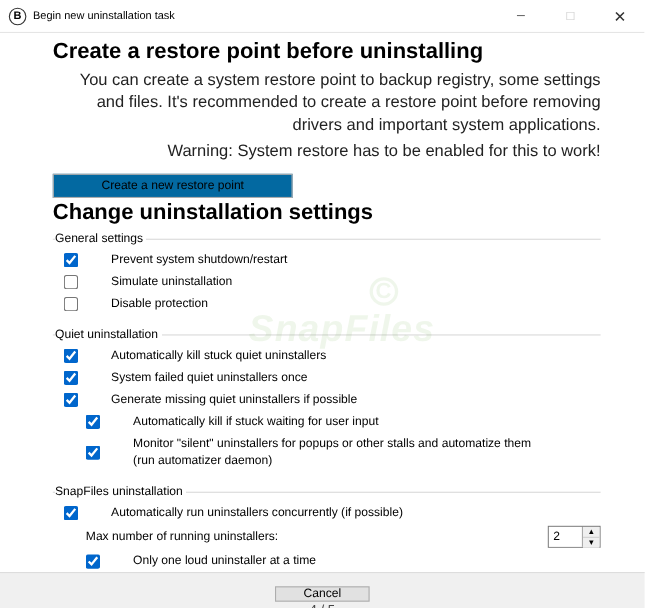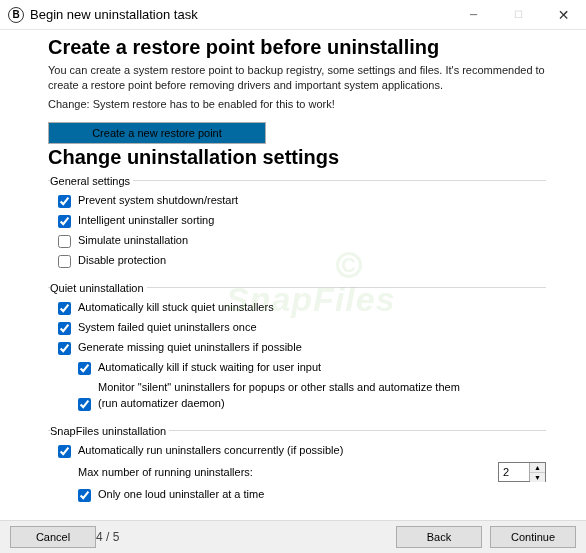--- a/index.html
+++ b/index.html
@@ -20,45 +20,46 @@
     border-bottom: 1px solid #e5e5e5;
   }
   .titlebar .app-icon {
     width: 16px; height: 16px;
     border: 1.5px solid #333;
     border-radius: 50%;
     display: flex; align-items: center; justify-content: center;
     font-weight: bold; font-size: 10px;
     margin-right: 6px;
   }
-  .titlebar .title { flex: 1; font-size: 13px; }
+  .titlebar .title { flex: 1; font-size: 10px; }
   .win-controls { display: flex; }
   .win-btn {
     width: 45px; height: 30px;
     display: flex; align-items: center; justify-content: center;
     font-size: 10px; color: #333;
   }
   .win-btn.max { color: #ccc; }
   .win-btn.close { font-size: 14px; }
   .content {
     padding: 4px 40px 0 48px;
     height: 490px;
     overflow: hidden;
   }
   h2.sect {
     font-size: 20px;
     font-weight: bold;
     margin-bottom: 4px;
     margin-top: 2px;
   }
   .desc {
-    font-size: 11px;
+    font-size: 15px;
     line-height: 1.35;
     color: #222;
     margin-bottom: 4px;
+    text-align: right;
   }
   .restore-btn {
     margin-top: 6px;
     width: 218px;
     height: 22px;
     background: #0369a1;
     border: 1px solid #adadad;
     font-size: 11px;
     font-family: inherit;
   }
@@ -73,23 +74,24 @@
     width: 498px;
   }
   fieldset.group > legend {
     font-size: 11px;
     padding: 0 3px 0 0;
     margin-left: 2px;
     color: #000;
   }
   .row {
     display: flex;
-    align-items: flex-end;
+    align-items: center;
     padding: 2px 0 2px 10px;
     line-height: 16px;
+    gap: 23px;
   }
   .row.indent { padding-left: 30px; }
   .row input[type=checkbox] {
     width: 13px; height: 13px;
     margin-right: 7px;
     margin-top: 1px;
     accent-color: #0066cc;
   }
   .row label { font-size: 11px; }
   .spin-row {
@@ -121,20 +123,21 @@
   .footer {
     position: absolute;
     bottom: 0; left: 0;
     width: 586px;
     height: 33px;
     background: #f0f0f0;
     border-top: 1px solid #ddd;
     display: flex;
     align-items: center;
     padding: 12px 10px;
+    flex-direction: column;
   }
   .footer .nbtn {
     width: 86px; height: 22px;
     background: #e1e1e1;
     border: 1px solid #adadad;
     font-size: 11px;
     font-family: inherit;
   }
   .footer .spacer { flex: 1; text-align: left; font-size: 12px; color: #444; }
   .footer .gap { width: 8px; }
@@ -166,34 +169,30 @@
     <div class="win-btn">─</div>
     <div class="win-btn max">☐</div>
     <div class="win-btn close">✕</div>
   </div>
 </div>
 
 <div class="content">
 
   <h2 class="sect">Create a restore point before uninstalling</h2>
   <p class="desc">You can create a system restore point to backup registry, some settings and files. It's recommended to create a restore point before removing drivers and important system applications.</p>
-  <p class="desc">Change: System restore has to be enabled for this to work!</p>
+  <p class="desc">Warning: System restore has to be enabled for this to work!</p>
   <button class="restore-btn">Create a new restore point</button>
 
   <h2 class="sect">Change uninstallation settings</h2>
 
   <fieldset class="group">
     <legend>General settings</legend>
     <div class="row">
       <input type="checkbox" checked="" style="">
       <label>Prevent system shutdown/restart</label>
-    </div>
-    <div class="row">
-      <input type="checkbox" checked="" style="">
-      <label>Intelligent uninstaller sorting</label>
     </div>
     <div class="row">
       <input type="checkbox" style="">
       <label>Simulate uninstallation</label>
     </div>
     <div class="row">
       <input type="checkbox" style="">
       <label>Disable protection</label>
     </div>
   </fieldset>

